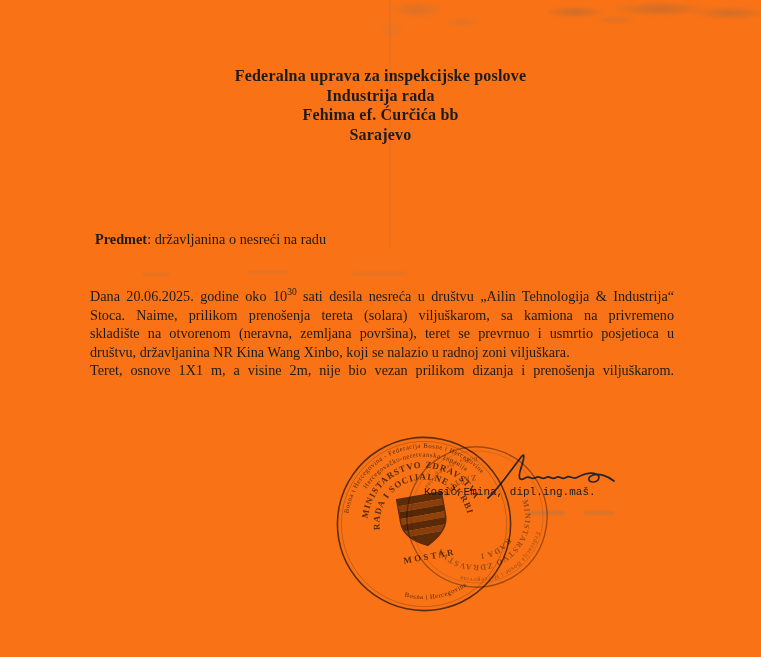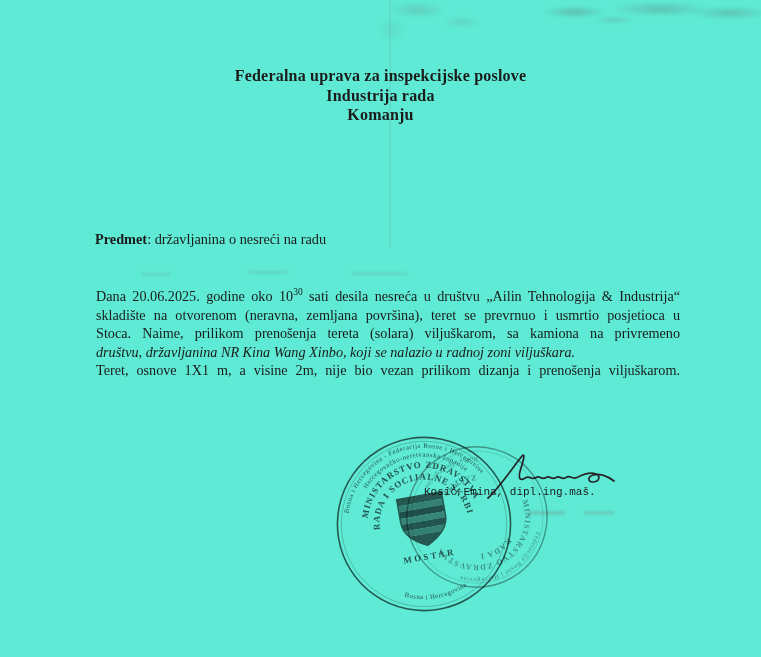--- a/index.html
+++ b/index.html
@@ -1,19 +1,19 @@
 <!DOCTYPE html>
 <html><head>
 <meta charset="utf-8">
 <style>
   * { margin:0; padding:0; box-sizing:border-box; }
   html,body { background:#ffffff; }
   .page {
     position:relative; width:761px; height:657px;
-    background:#5eead4; overflow:hidden;
+    background:#f97316; overflow:hidden;
     font-family:"Liberation Serif","DejaVu Serif",serif;
     color:#1b1b1b;
   }
   
   .smudge { position:absolute; pointer-events:none; filter:blur(1.2px); }
   .smudge-top-right {
     left:540px; top:0; width:221px; height:32px;
     background-image:
       radial-gradient(ellipse 45px 9px at 35px 12px, rgba(95,95,95,.30), transparent 70%),
       radial-gradient(ellipse 70px 11px at 120px 9px, rgba(95,95,95,.28), transparent 70%),
@@ -40,25 +40,25 @@
   }
   
   .letterhead {
     position:absolute; top:66px; left:0; width:761px;
     text-align:center; font-weight:bold; font-size:16px; line-height:19.5px;
     letter-spacing:.2px;
   }
   .subject { position:absolute; top:231px; left:95px; font-size:14.3px; }
   .subject b { font-weight:bold;text-align:right; }
   .bodytext {
-    position:absolute; top:287px; left:96px; width:584px;
+    position:absolute; top:287px; left:90px; width:584px;
     font-size:14.2px; line-height:18.5px;
   }
   .jline { text-align:justify; text-align-last:justify; }
-  .lline { text-align:left;font-style:italic; }
+  .lline { text-align:left; }
   .bodytext sup { font-size:9.5px; vertical-align:super; line-height:0; }
   .sig-title { position:absolute; top:448px; left:437px; font-weight:bold; font-size:15.5px; letter-spacing:.2px; }
   .sig-name  { position:absolute; top:486px; left:424px; font-size:11px;font-family:Liberation Mono, monospace; }
   .sig-squiggle { position:absolute; left:478px; top:451px; }
   .sig-squiggle path { stroke:#26262a; stroke-width:1.7; fill:none; stroke-linecap:round; }
   
   .stamp { position:absolute; mix-blend-mode:multiply; }
   .stamp-main { left:330px; top:430px; width:188px; height:188px; opacity:.88; filter:blur(.3px); }
   .stamp-secondary { left:392px; top:432px; width:170px; height:170px; opacity:.5; filter:blur(.55px); }
   .stamp text { font-family:"Liberation Serif","DejaVu Serif",serif; fill:#474747; }
@@ -76,31 +76,32 @@
   <div class="smudge smudge-top-right"></div>
   <div class="smudge smudge-top-center"></div>
   <div class="fold-line" style="position:absolute"></div>
   <div class="speck speck-a"></div>
   <div class="speck speck-b"></div>
   <div class="speck speck-c"></div>
 
   <div class="letterhead">
     <div>Federalna uprava za inspekcijske poslove</div>
     <div>Industrija rada</div>
-    <div>Komanju</div>
+    <div>Fehima ef. Ćurčića bb</div>
+    <div>Sarajevo</div>
   </div>
 
   <div class="subject">
     <b>Predmet</b><span>: državljanina o nesreći na radu</span>
   </div>
 
   <div class="bodytext">
     <div class="jline"><span>Dana 20.06.2025. godine oko 10</span><sup>30</sup><span> sati desila nesreća u društvu „Ailin Tehnologija &amp; Industrija“</span></div>
+    <div class="jline">Stoca. Naime, prilikom prenošenja tereta (solara) viljuškarom, sa kamiona na privremeno</div>
     <div class="jline">skladište na otvorenom (neravna, zemljana površina), teret se prevrnuo i usmrtio posjetioca u</div>
-    <div class="jline">Stoca. Naime, prilikom prenošenja tereta (solara) viljuškarom, sa kamiona na privremeno</div>
     <div class="lline">društvu, državljanina NR Kina Wang Xinbo, koji se nalazio u radnoj zoni viljuškara.</div>
     <div class="jline">Teret, osnove 1X1 m, a visine 2m, nije bio vezan prilikom dizanja i prenošenja viljuškarom.</div>
   </div>
 
   <svg class="sig-squiggle" width="155" height="50" viewBox="0 0 155 50">
     <path d="M 10 47 C 22 36 38 12 44 5 C 47 1.5 46 8 43 17 C 40 26 41 31 47 27
          C 52 23.5 53 30 58 26.5 C 62 23.5 63 30 68 26.5 C 72 23.5 73 30 78 26.5
          C 82 23.5 83 30 88 26.5 C 92 23.5 94 29 99 26.5 C 105 23.5 113 21 118 23
          C 123 25 121 31 115 31 C 110 31 109 26 115 24 C 121 22 130 25 136 30"></path>
   </svg>

